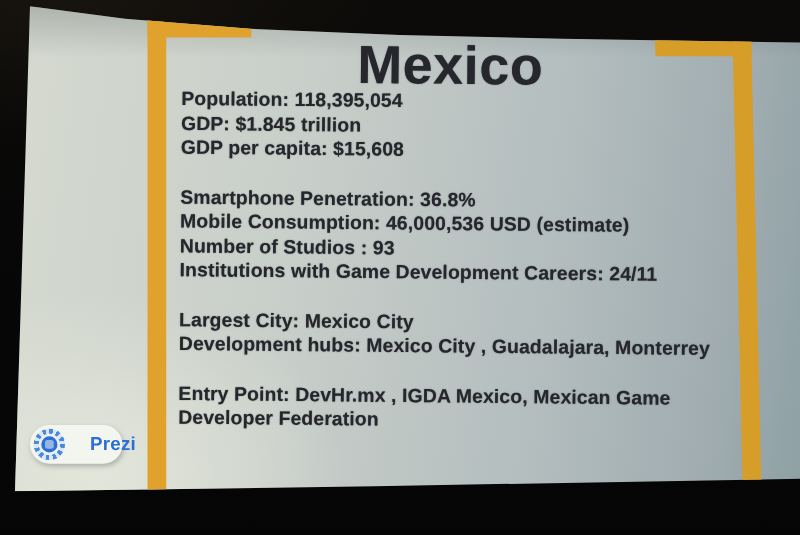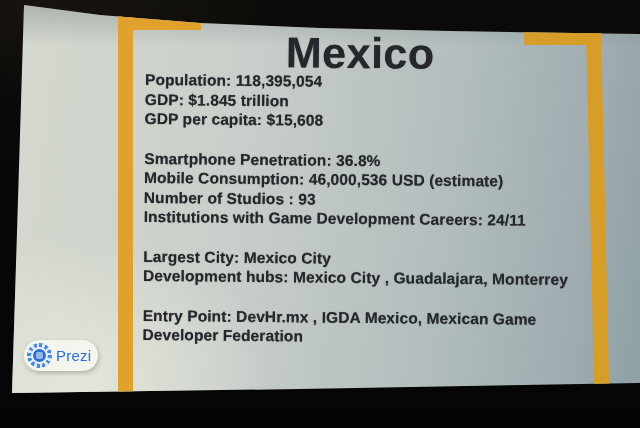--- a/index.html
+++ b/index.html
@@ -130,23 +130,23 @@
     box-sizing: border-box;
   }
   .rosette-dot {
     position: absolute;
     left: 9px; top: 9px;
     width: 7px; height: 7px;
     border-radius: 2px;
     background: rgba(235,242,250,0.55);
   }
   .prezi-text {
-    margin-left: 4px;
+    margin-left: 20px;
     font-size: 15px;
-    font-weight: 400;
+    font-weight: 700;
     color: var(--prezi-blue, #2b6fd8);
     letter-spacing: 0.2px;
   }
 </style>
 </head>
 <body>
 
 <div class="photo">
   <div class="screen">
 

